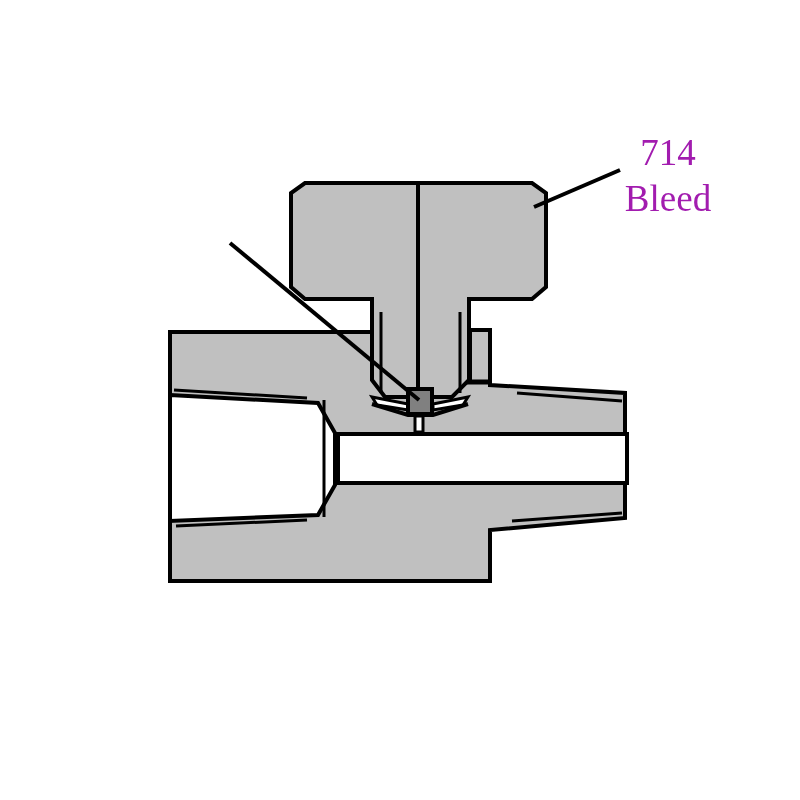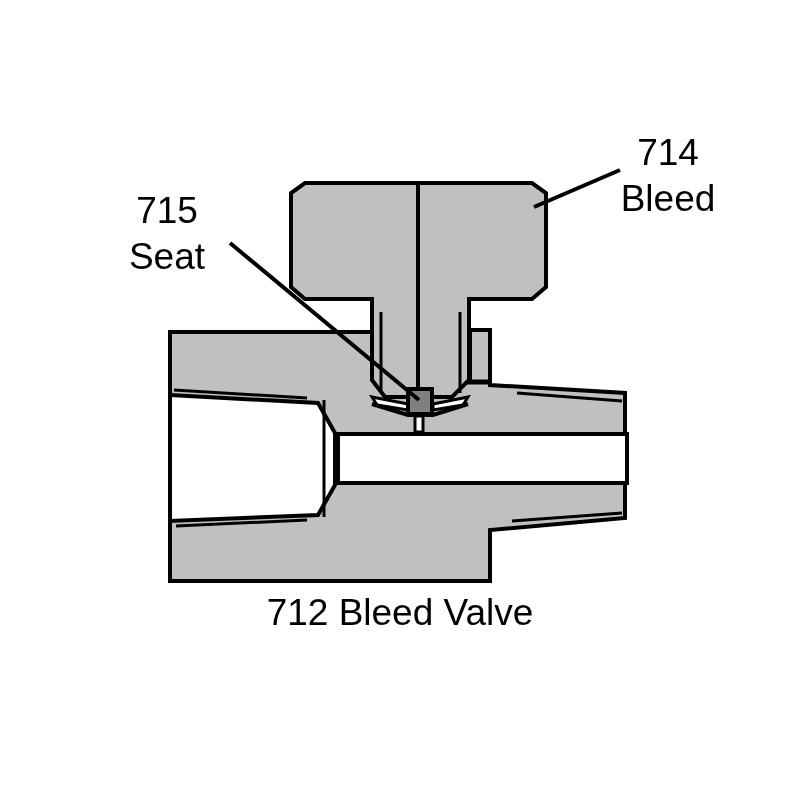--- a/index.html
+++ b/index.html
@@ -1,18 +1,18 @@
 <!DOCTYPE html>
 <html><head>
 <meta charset="utf-8">
 <style>
   html, body { margin: 0; padding: 0; background: #ffffff; }
   #canvas { position: relative; width: 800px; height: 800px; background: #ffffff; overflow: hidden; }
   svg { position: absolute; left: 0; top: 0; }
-  .lbl { position: absolute; font-family: Liberation Sans, sans-serif; color: #000000; font-size: 37px; line-height: 46px; text-align: center; white-space: nowrap; }
+  .lbl { position: absolute; font-family: Liberation Serif, serif; color: #a21caf; font-size: 37px; line-height: 46px; text-align: center; white-space: nowrap; }
   #lbl-screw { left: 604px; top: 130px; width: 128px; }
   #lbl-seat { left: 116px; top: 188px; width: 102px; }
   #lbl-valve { left: 240px; top: 590px; width: 320px; }
   .lbl span { display: block; }
 </style>
 </head>
 <body>
 
 <div id="canvas">
   <svg width="800" height="800" viewBox="0 0 800 800">
@@ -58,21 +58,14 @@
       <line x1="230" y1="243" x2="419" y2="400"></line>
       <line x1="534" y1="207" x2="620" y2="170"></line>
     </g>
   </svg>
 
   <div id="lbl-screw" class="lbl">
     <span>714</span>
     <span>Bleed</span>
   </div>
 
-  <div id="lbl-seat" class="lbl">
-    <span>715</span>
-    <span>Seat</span>
-  </div>
 
-  <div id="lbl-valve" class="lbl">
-    <span>712 Bleed Valve</span>
-  </div>
 </div>
 
 </body></html>

